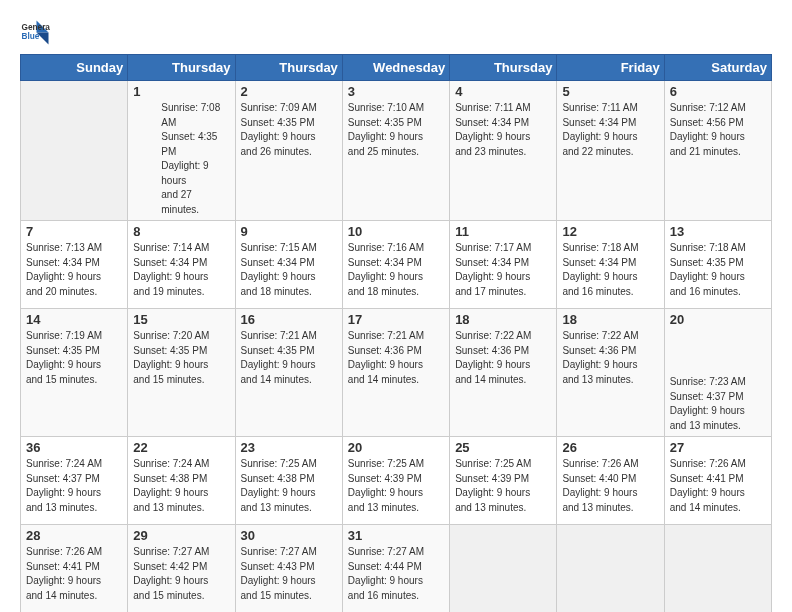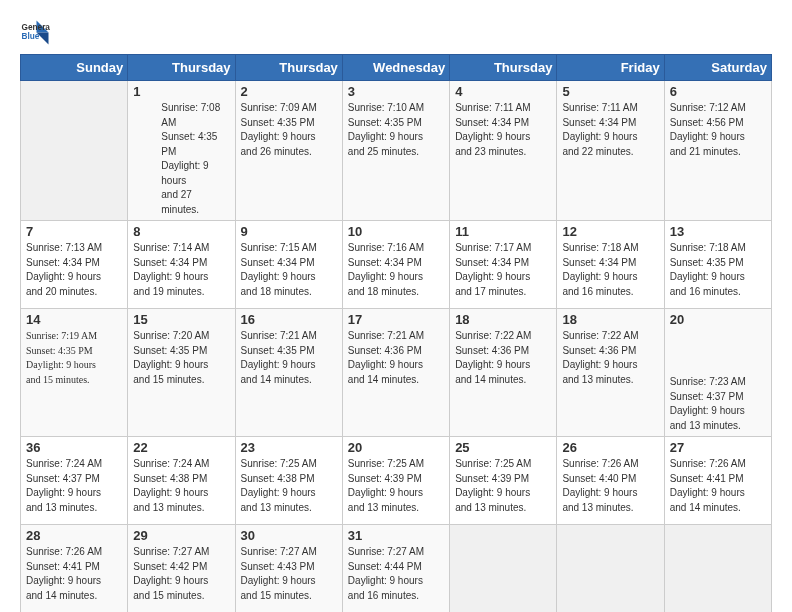--- a/index.html
+++ b/index.html
@@ -210,21 +210,21 @@
             <span class="day-num">13</span>
             <div class="day-info" style="white-space: pre-line;">Sunrise: 7:18 AM
 Sunset: 4:35 PM
 Daylight: 9 hours
 and 16 minutes.</div>
           </td>
         </tr>
         <tr>
           <td>
             <span class="day-num">14</span>
-            <div class="day-info" style="white-space: pre-line; font-family: Liberation Serif, serif;">Sunrise: 7:19 AM
+            <div class="day-info" style="white-space: pre-line;">Sunrise: 7:19 AM
 Sunset: 4:35 PM
 Daylight: 9 hours
 and 15 minutes.</div>
           </td>
           <td>
             <span class="day-num">15</span>
             <div class="day-info" style="white-space: pre-line;">Sunrise: 7:20 AM
 Sunset: 4:35 PM
 Daylight: 9 hours
 and 15 minutes.</div>

